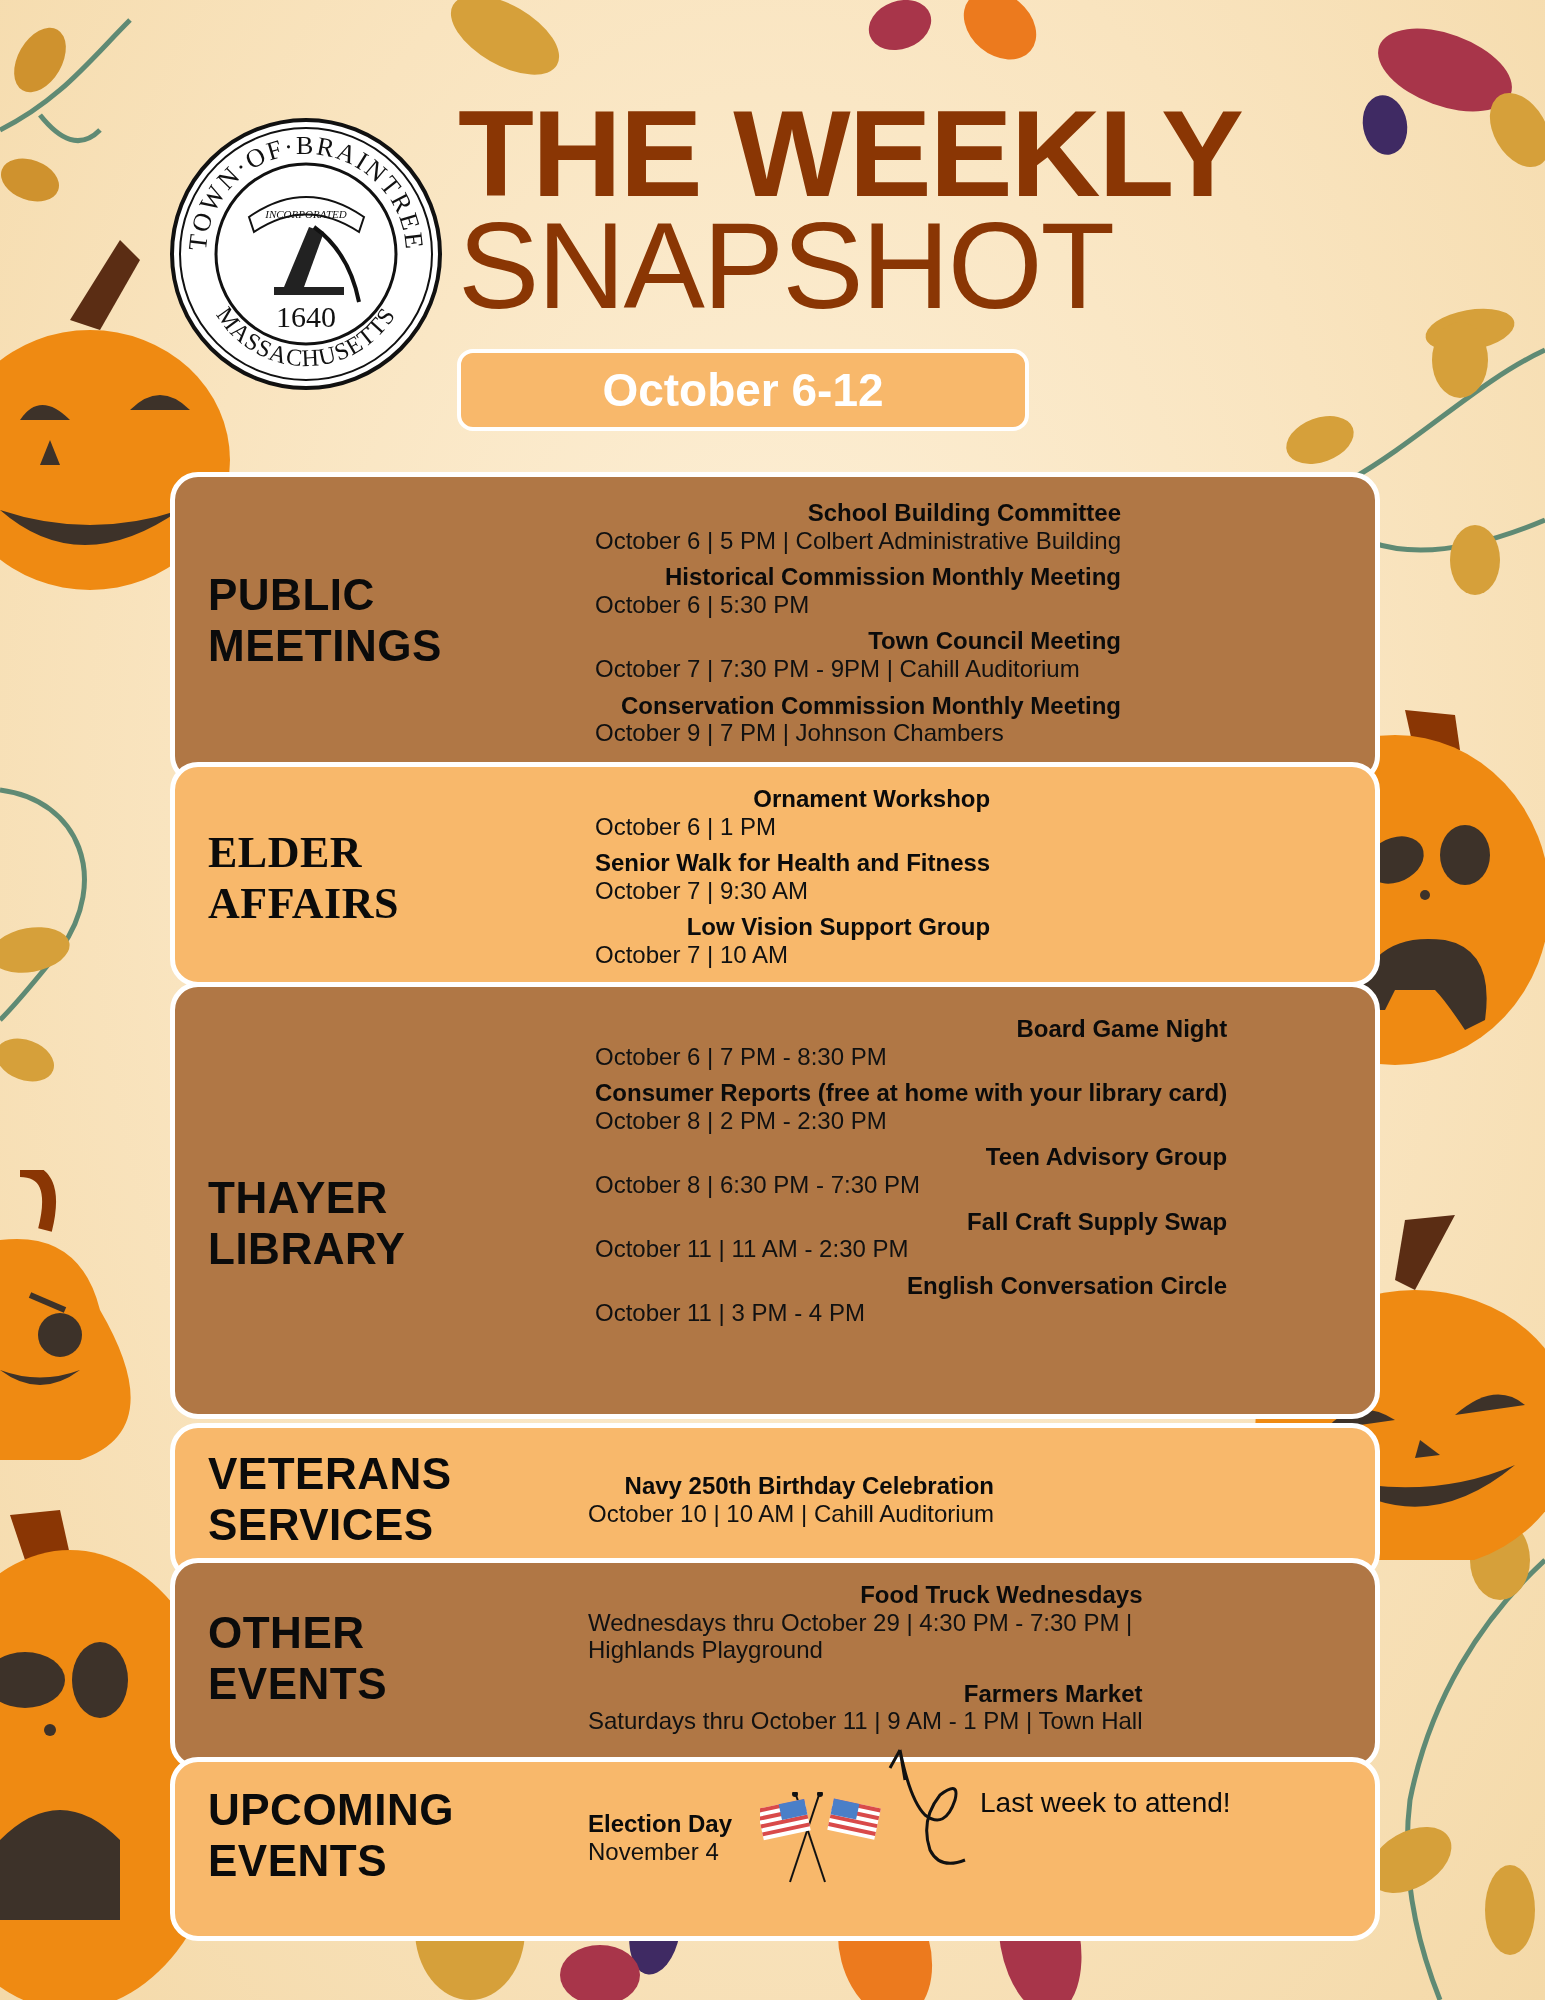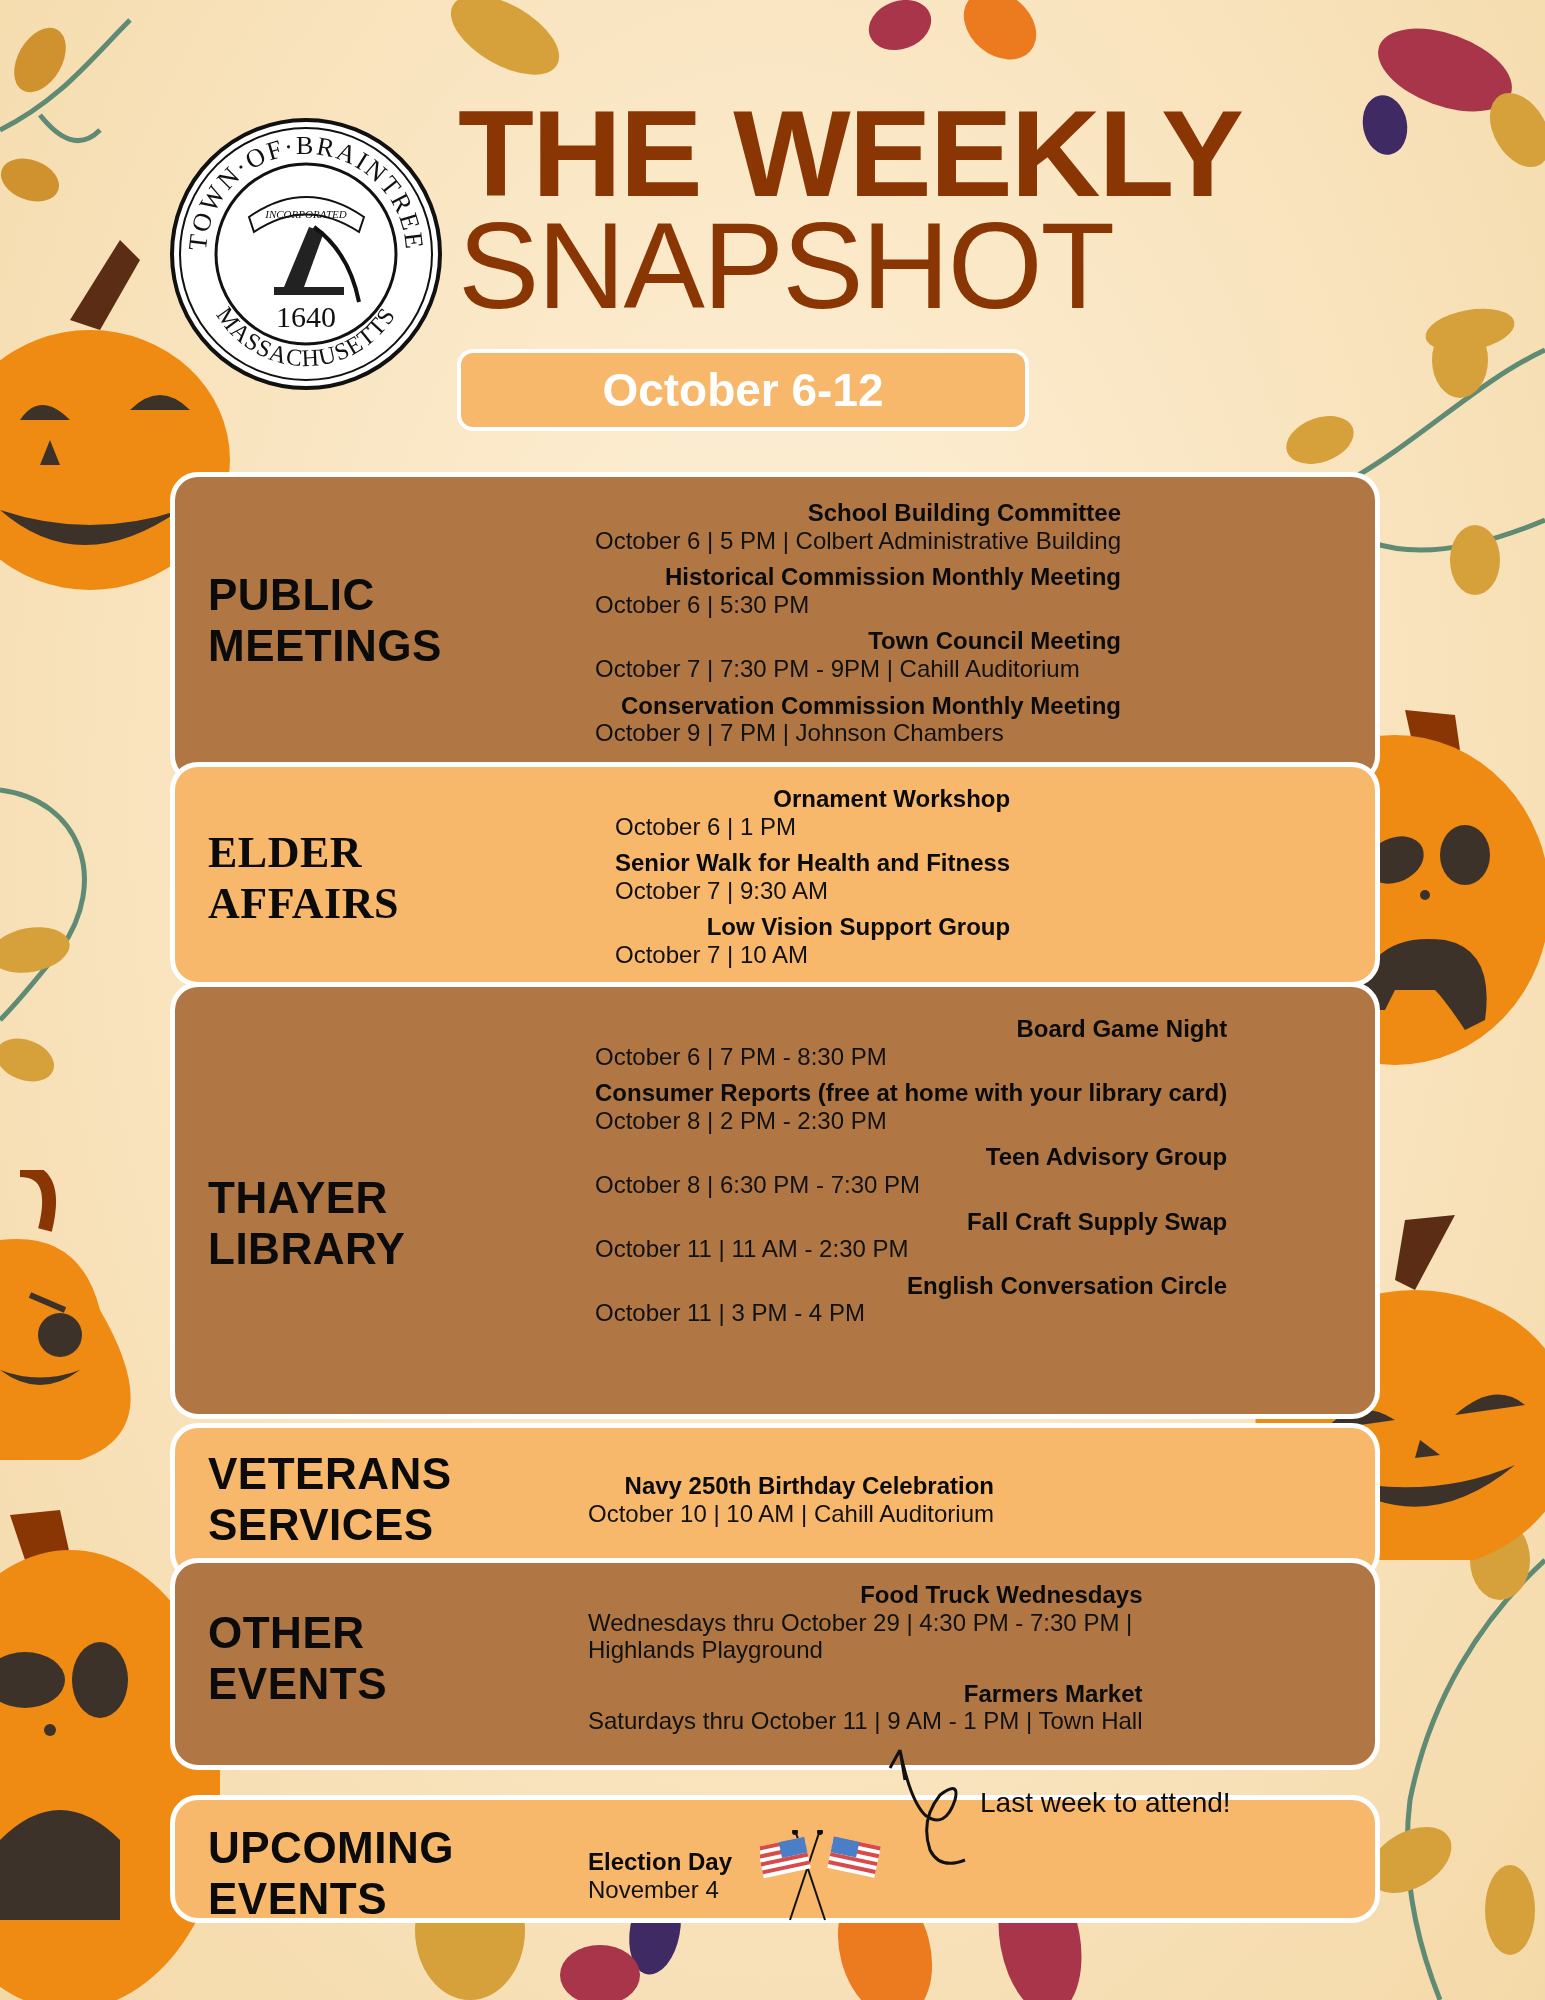--- a/index.html
+++ b/index.html
@@ -179,21 +179,21 @@
         <div class="ev-detail">October 9 | 7 PM | Johnson Chambers</div>
       </div>
   </div>
 </div>
 
 <div class="section light" style="top:762px;height:225px;">
   <div class="sec-label" style="top:60px;font-family:Liberation Serif, serif;">
     <div>ELDER</div>
     <div>AFFAIRS</div>
   </div>
-  <div class="events" style="top:18px;margin-left:20px;">
+  <div class="events" style="top:18px;">
     <div class="event">
         <div class="ev-name">Ornament Workshop</div>
         <div class="ev-detail">October 6 | 1 PM</div>
       </div>
     <div class="event">
         <div class="ev-name">Senior Walk for Health and Fitness</div>
         <div class="ev-detail">October 7 | 9:30 AM</div>
       </div>
     <div class="event">
         <div class="ev-name">Low Vision Support Group</div>
@@ -255,21 +255,21 @@
         <div class="ev-detail">Wednesdays thru October 29 | 4:30 PM - 7:30 PM |</div>
         <div class="ev-detail">Highlands Playground</div>
       </div>
     <div class="event">
         <div class="ev-name">Farmers Market</div>
         <div class="ev-detail">Saturdays thru October 11 | 9 AM - 1 PM | Town Hall</div>
       </div>
   </div>
 </div>
 
-<div class="section light" style="top:1795px;height:128px;">
+<div class="section light" style="top:1757px;height:184px;">
   <div class="sec-label" style="top:22px;">
     <div>UPCOMING</div>
     <div>EVENTS</div>
   </div>
   <div class="events" style="top:48px;left:413px;">
     <div class="event">
         <div class="ev-name">Election Day</div>
         <div class="ev-detail">November 4</div>
       </div>
   </div>

